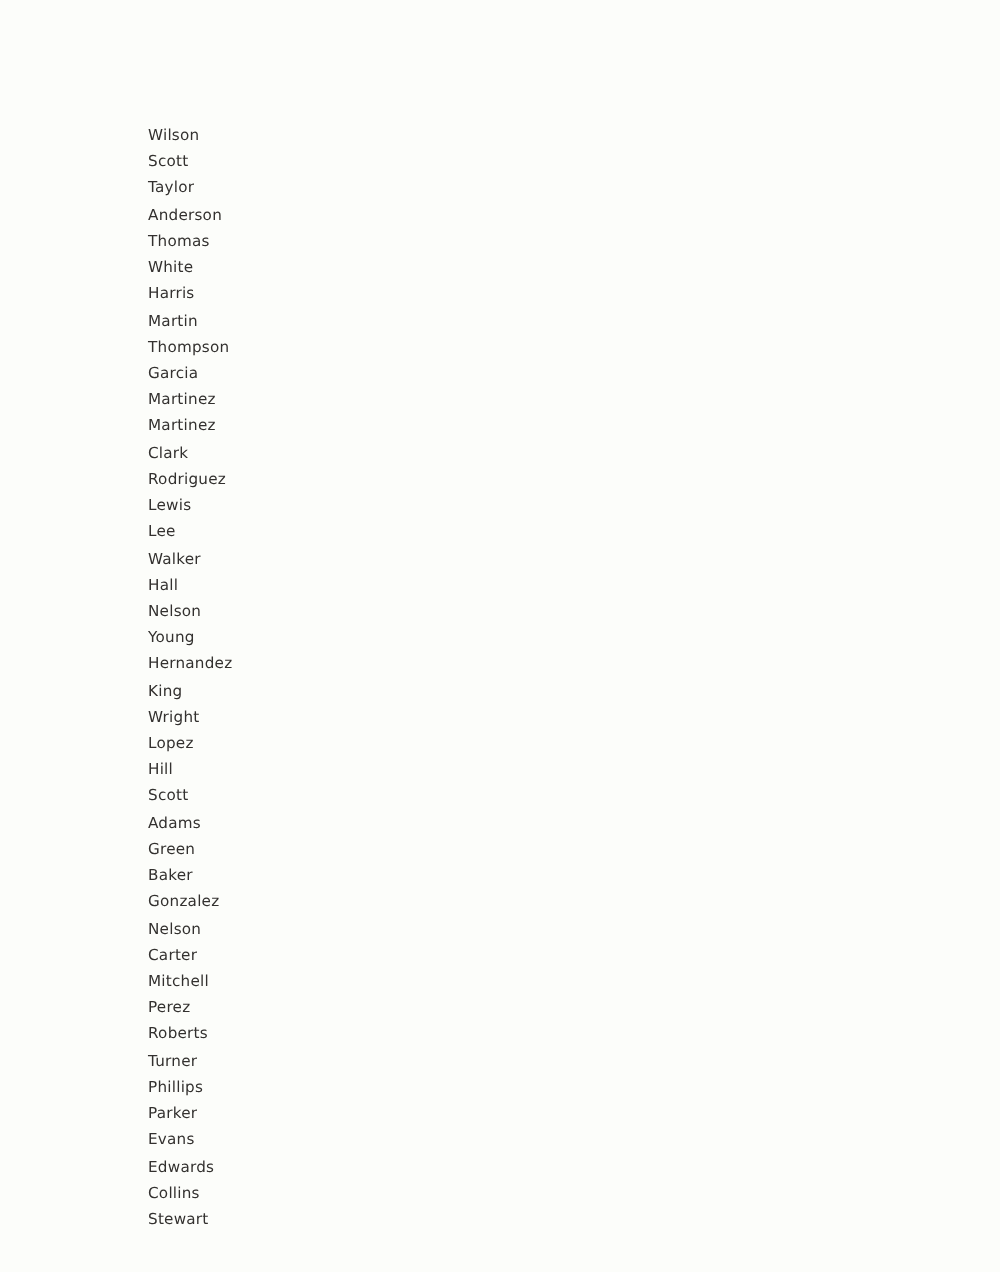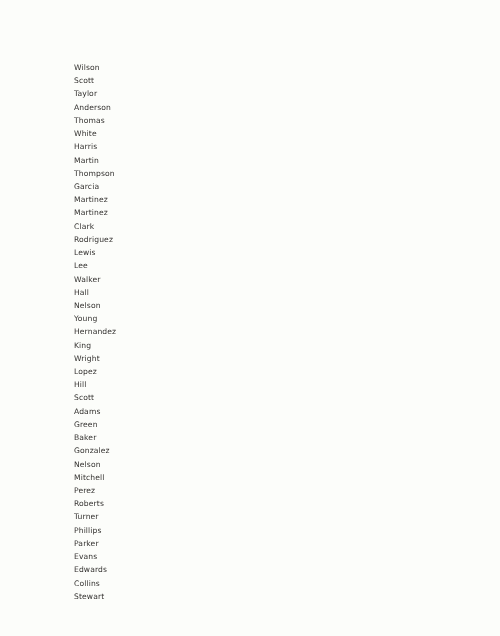--- a/index.html
+++ b/index.html
@@ -72,20 +72,21 @@
       <li class="name-item">King</li>
       <li class="name-item">Wright</li>
       <li class="name-item">Lopez</li>
       <li class="name-item">Hill</li>
       <li class="name-item">Scott</li>
       <li class="name-item">Adams</li>
       <li class="name-item">Green</li>
       <li class="name-item">Baker</li>
       <li class="name-item">Gonzalez</li>
       <li class="name-item">Nelson</li>
+      <li class="name-item">Carter</li>
       <li class="name-item">Mitchell</li>
       <li class="name-item">Perez</li>
       <li class="name-item">Roberts</li>
       <li class="name-item">Turner</li>
       <li class="name-item">Phillips</li>
       <li class="name-item">Parker</li>
       <li class="name-item">Evans</li>
       <li class="name-item">Edwards</li>
       <li class="name-item">Collins</li>
       <li class="name-item">Stewart</li>

